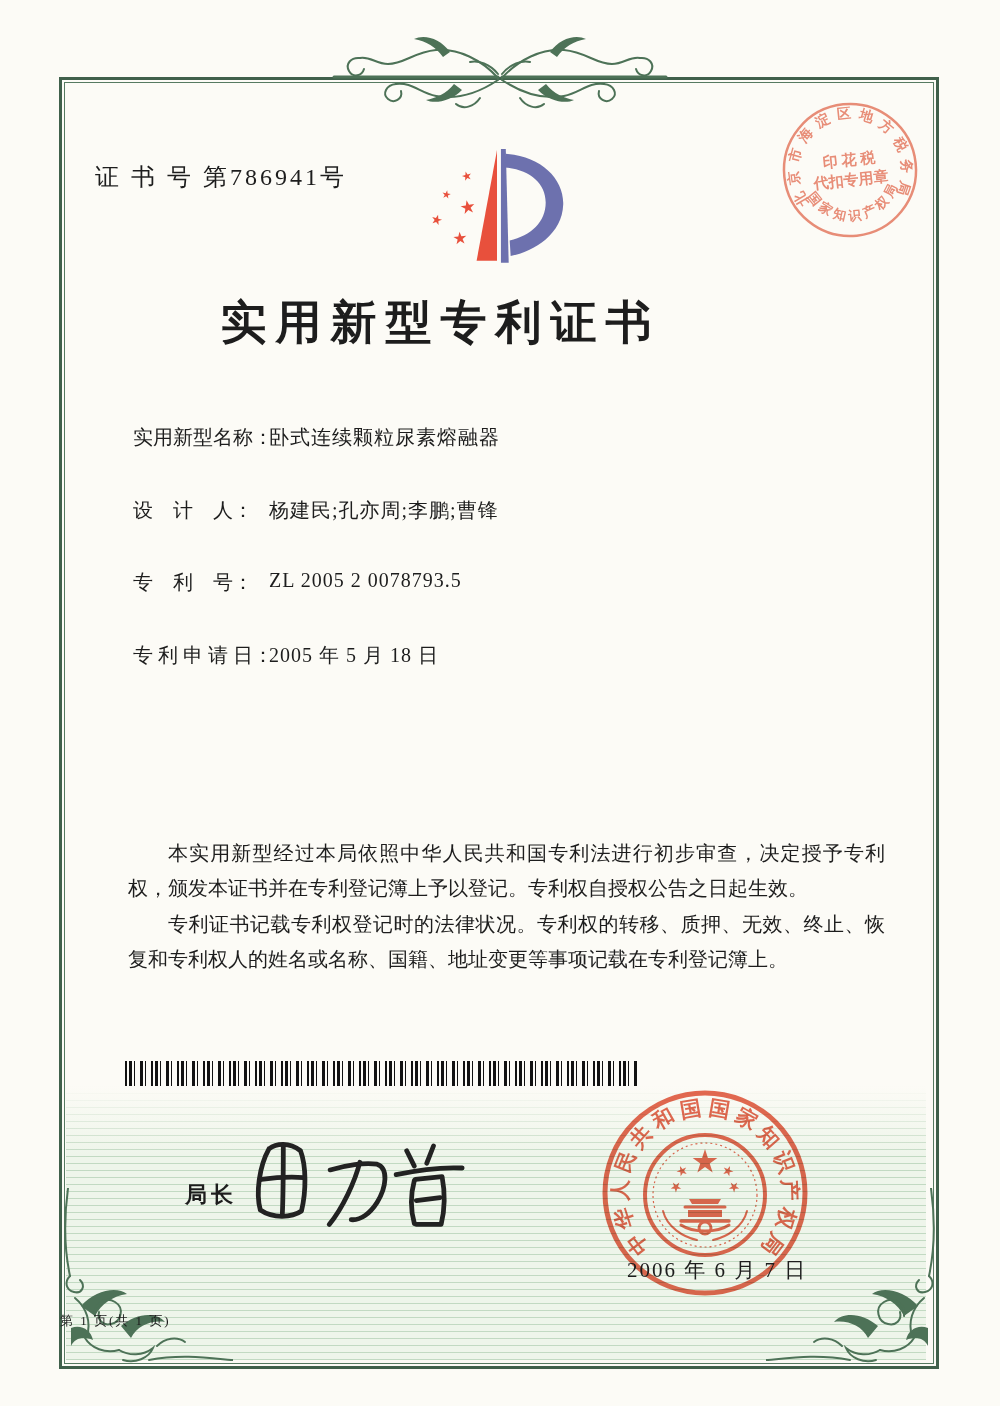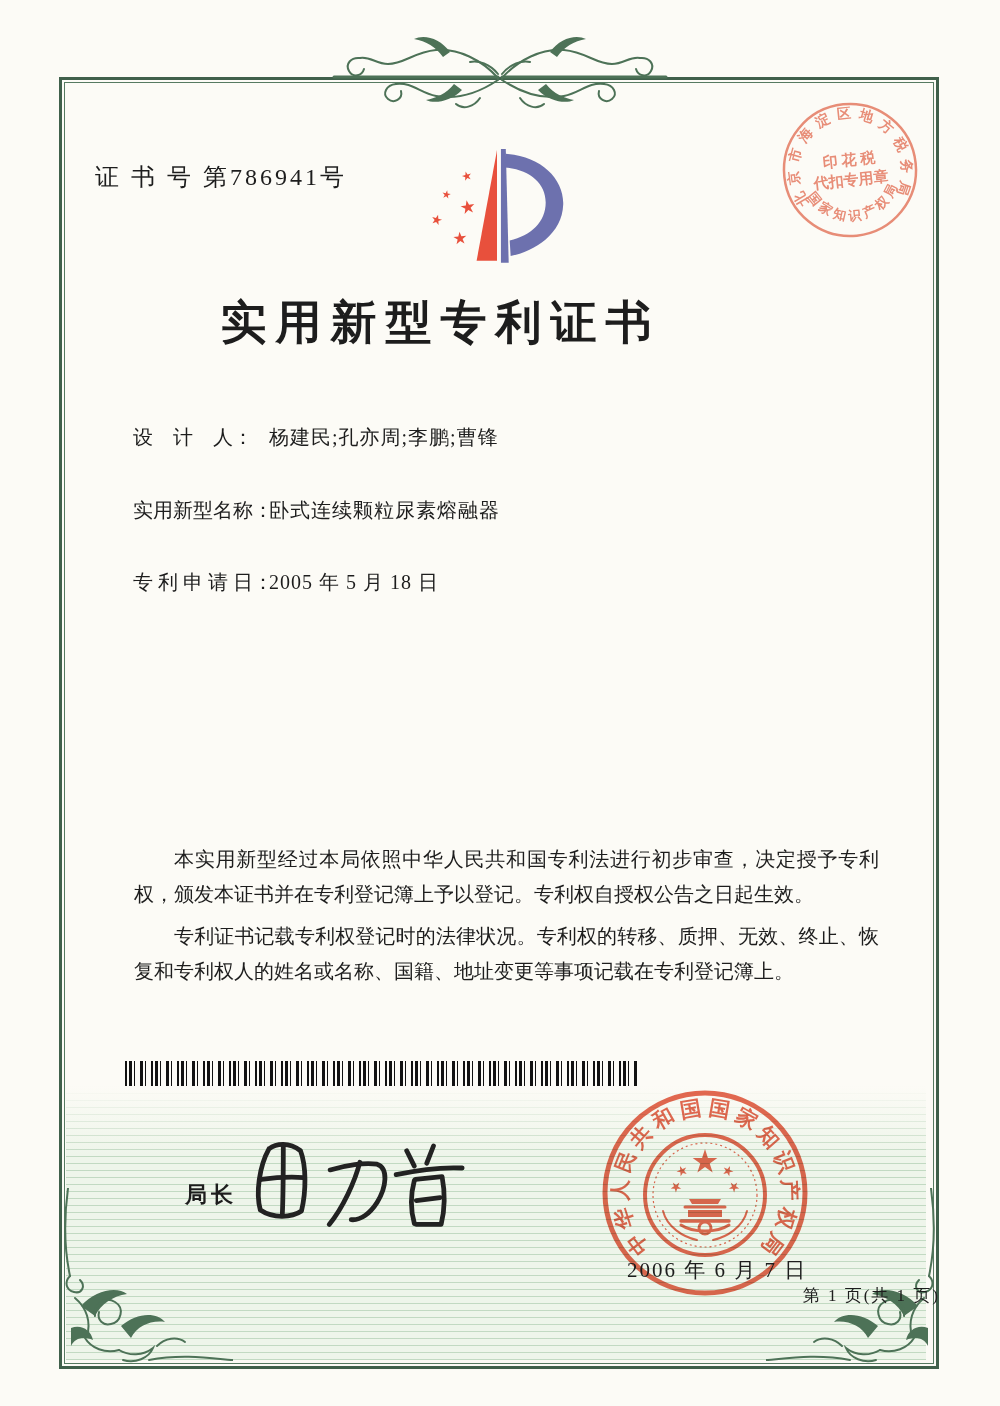--- a/index.html
+++ b/index.html
@@ -34,35 +34,35 @@
   .stamp-tax{left:779px;top:99px;width:142px;height:142px;z-index:3;
     transform:rotate(-6deg);opacity:.88;mix-blend-mode:multiply;}
   .title{left:0;top:292px;width:881px;text-align:center;
     font-size:46px;font-weight:bold;letter-spacing:9px;z-index:2;}
   .fields{left:133px;top:424px;width:740px;z-index:2;font-size:20px;}
   .field-row{height:72.6px;white-space:nowrap;}
   .field-label{display:inline-block;width:136px;vertical-align:top;}
   .field-value{letter-spacing:1px;}
   .paragraphs{left:128px;top:836px;width:757px;z-index:1;
     font-size:20px;line-height:35.4px;text-align:justify;}
-  .paragraphs p{margin:6px;text-indent:2em;}
+  .paragraphs p{margin:0;text-indent:2em;}
   .barcode{left:125px;top:1061px;width:512px;height:25px;z-index:2;
     background-image:repeating-linear-gradient(90deg,
       #121212 0 2px, transparent 2px 4px,
       #121212 4px 7px, transparent 7px 9px,
       #121212 9px 10px, transparent 10px 15px,
       #121212 15px 18px, transparent 18px 20px,
       #121212 20px 21px, transparent 21px 26px);}
   .director{left:185px;top:1180px;font-size:22px;letter-spacing:4px;z-index:2;font-weight:bold;}
   .signature{left:246px;top:1126px;width:220px;height:128px;z-index:2;}
   .seal-office{left:590px;top:1078px;width:230px;height:230px;z-index:3;
     opacity:.9;mix-blend-mode:multiply;}
   .seal-date{left:627px;top:1256px;font-size:21px;letter-spacing:2px;z-index:4;}
-  .page-footer{left:60px;top:1284px;width:880px;text-align:right;
-    font-size:17px;letter-spacing:2px;z-index:2;}
+  .page-footer{left:60px;top:1312px;width:880px;text-align:left;
+    font-size:13px;letter-spacing:2px;z-index:2;}
   .ornament-top{left:330px;top:16px;width:340px;height:96px;z-index:2;}
   .corner-bl{left:61px;top:1188px;width:172px;height:176px;z-index:2;}
   .corner-br{left:766px;top:1188px;width:172px;height:176px;z-index:2;
     transform:scaleX(-1);}
   svg text{font-family:"Liberation Serif","DejaVu Serif",serif;}
 </style>
 </head>
 <body>
 
 <div class="abs frame"></div>
@@ -156,24 +156,27 @@
       <text text-anchor="middle" font-size="13" y="50" transform="rotate(-57)">局</text>
     </g>
   <text x="71" y="66" text-anchor="middle" font-size="15" font-weight="bold" fill="#e87f69">印 花 税</text>
   <text x="71" y="86" text-anchor="middle" font-size="15" font-weight="bold" fill="#e87f69">代扣专用章</text>
 </svg>
 
 <div class="abs title">实用新型专利证书</div>
 
 <div class="abs fields">
   <div class="field-row">
+    <span class="field-label">实用新型名称：</span><span class="field-value">卧式连续颗粒尿素熔融器</span>
+  </div>
+  <div class="field-row">
     <span class="field-label">设　计　人：</span><span class="field-value">杨建民;孔亦周;李鹏;曹锋</span>
   </div>
   <div class="field-row">
-    <span class="field-label">实用新型名称：</span><span class="field-value">卧式连续颗粒尿素熔融器</span>
+    <span class="field-label">专　利　号：</span><span class="field-value">ZL 2005 2 0078793.5</span>
   </div>
   <div class="field-row">
     <span class="field-label">专 利 申 请 日：</span><span class="field-value">2005 年 5 月 18 日</span>
   </div>
 </div>
 
 <div class="abs paragraphs">
   <p>本实用新型经过本局依照中华人民共和国专利法进行初步审查，决定授予专利权，颁发本证书并在专利登记簿上予以登记。专利权自授权公告之日起生效。</p>
   <p>专利证书记载专利权登记时的法律状况。专利权的转移、质押、无效、终止、恢复和专利权人的姓名或名称、国籍、地址变更等事项记载在专利登记簿上。</p>
 </div>

